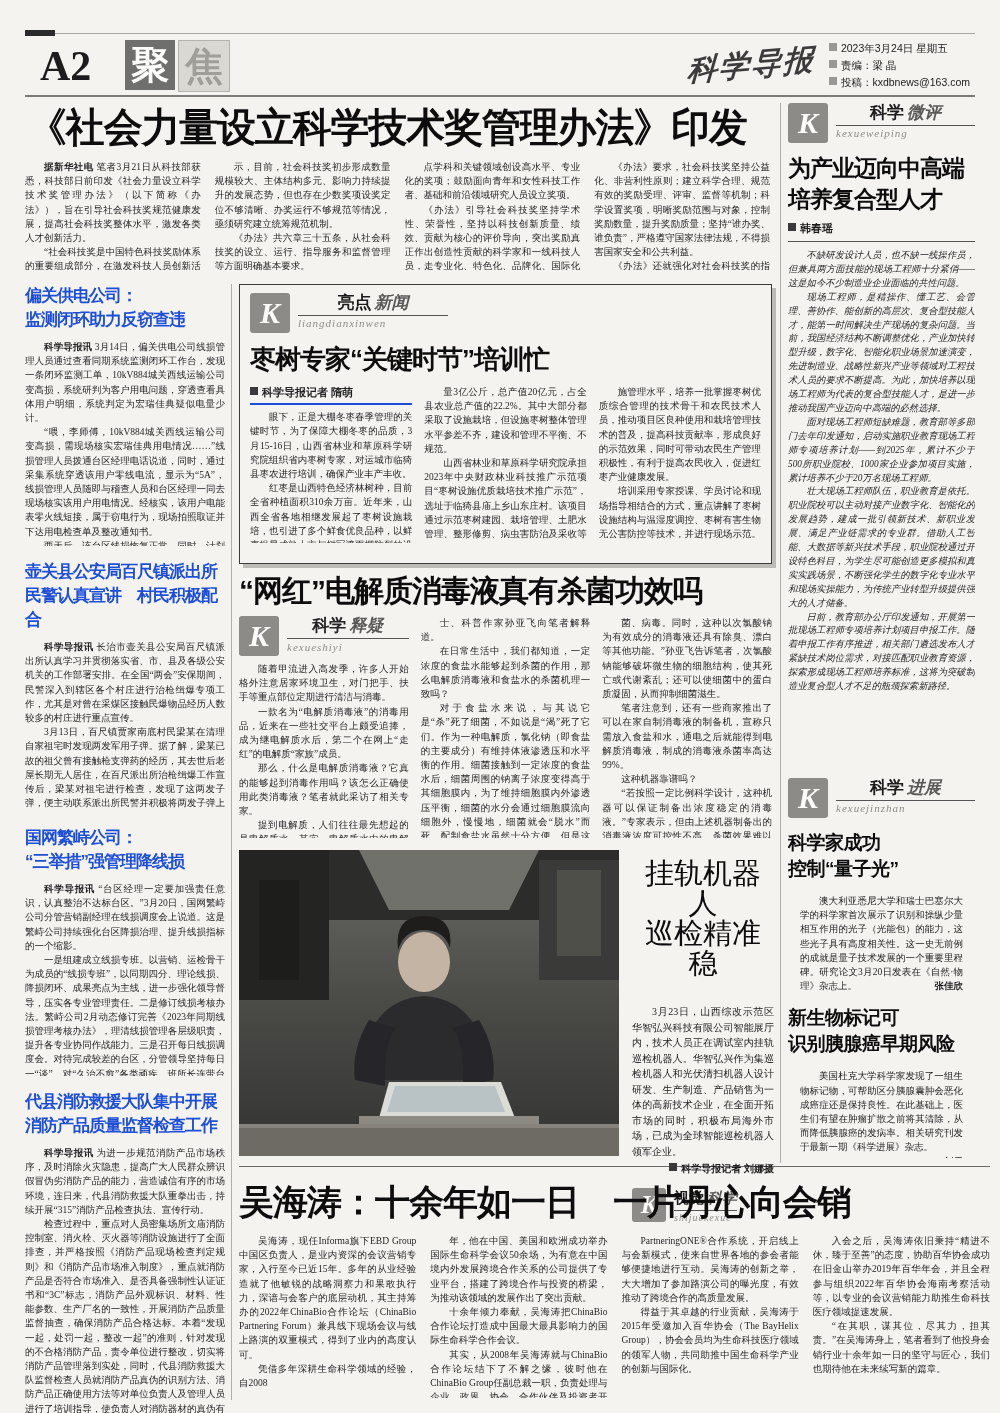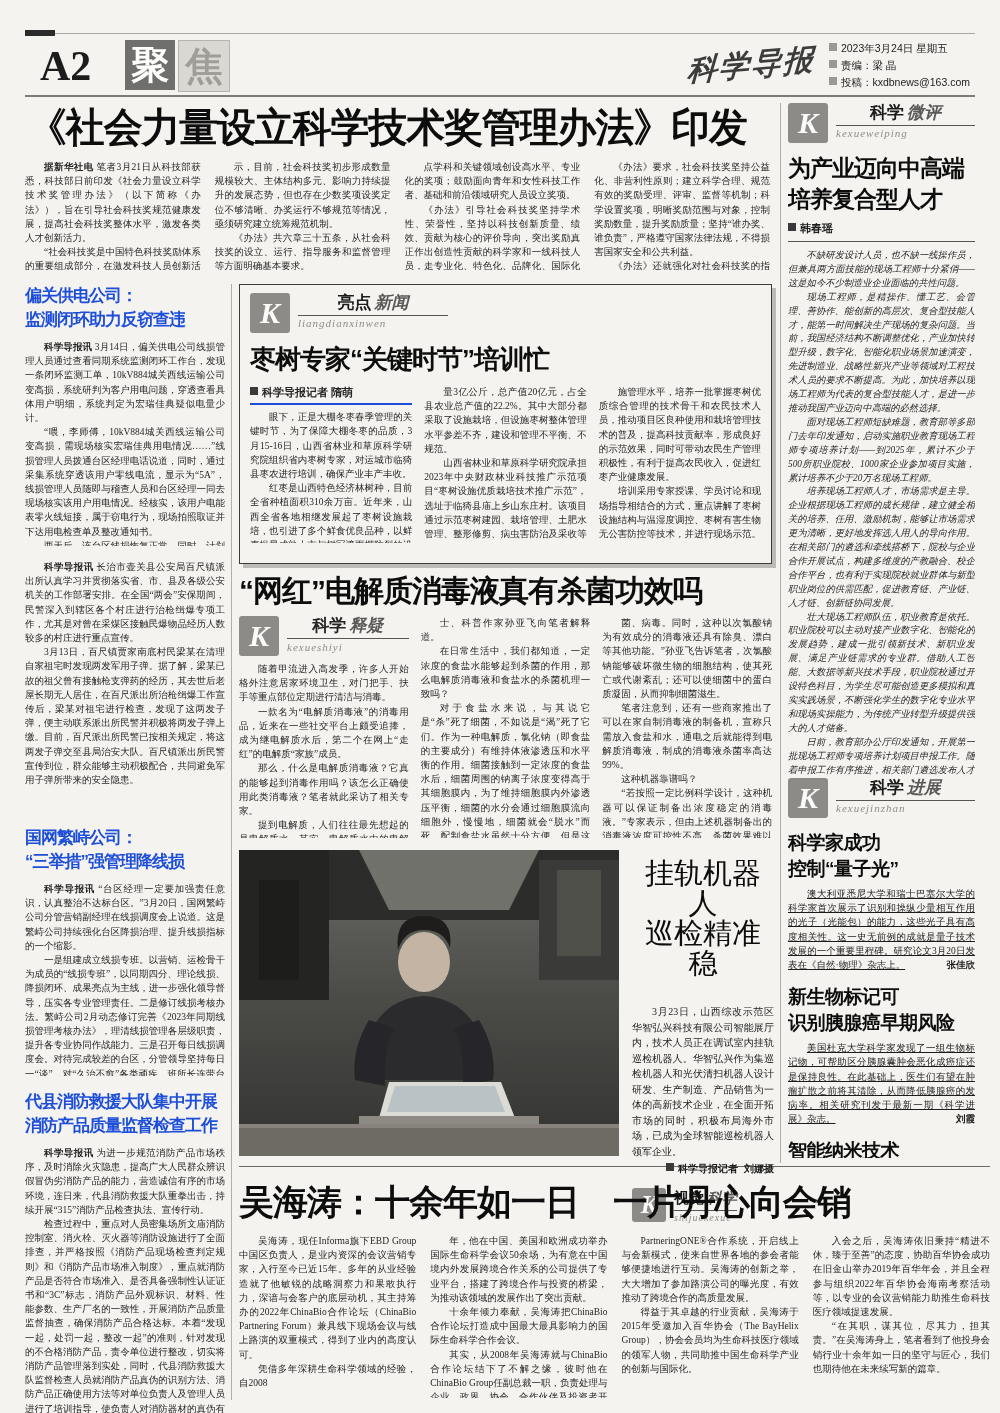--- a/index.html
+++ b/index.html
@@ -70,34 +70,34 @@
   .shiyi-cols{display:flex;gap:12px;height:222px;overflow:hidden;}
   .shiyi-cols .col{flex:1;overflow:hidden;}
   .shiyi .kicker{margin-bottom:6px;}
   
   .photo{left:239px;top:850px;width:380px;height:306px;background:#3e3e3c;overflow:hidden;}
   .photo svg{display:block;}
   .photoside{left:632px;top:858px;width:142px;height:300px;}
   .ps-title{font-weight:400;font-size:29px;line-height:30px;text-align:center;color:#0d0d0d;margin-bottom:26px;}
   .ps-cap{font-size:10px;line-height:15.5px;text-align:justify;}
   .ps-cap p{margin:0;text-indent:2em;}
-  .ps-byline{font-family:Liberation Mono, monospace;font-weight:bold;font-size:10px;text-align:right;margin-top:3px;}
+  .ps-byline{font-family:Liberation Sans, sans-serif;font-weight:bold;font-size:10px;text-align:right;margin-top:3px;}
   .ps-logo{margin-top:12px;display:flex;justify-content:flex-start;}
   
   .weiping{left:788px;top:103px;width:187px;height:672px;overflow:hidden;}
   .wp-title{font-weight:900;font-size:23px;line-height:31px;letter-spacing:-1px;color:#0d0d0d;margin:10px 0 6px 0;}
   .wp-author{font-family:"Liberation Sans",sans-serif;font-weight:bold;font-size:11px;
     border-bottom:1px solid #555;padding-bottom:5px;margin-bottom:7px;}
   .wp-body{font-size:9.3px;line-height:13.9px;text-align:justify;font-style:italic;color:#242424;height:540px;overflow:hidden;}
   .wp-body p{margin:0;text-indent:2em;}
   .jinzhan{left:788px;top:778px;width:187px;height:380px;overflow:hidden;}
   .jz-item{margin-top:12px;}
   .jz-item h4{margin:0 0 5px 0;font-size:19px;line-height:26px;font-weight:900;letter-spacing:-0.5px;color:#0d0d0d;}
   .jz-body{font-size:9.5px;line-height:14.2px;text-align:justify;}
-  .jz-body p{margin:0;text-indent:2em;text-decoration:underline;}
+  .jz-body p{margin:12px;text-indent:2em;}
   
   .bottomart{left:239px;top:1180px;width:751px;height:222px;overflow:hidden;}
   .bt-title{font-weight:900;font-size:35px;line-height:44px;letter-spacing:-1px;white-space:nowrap;color:#0d0d0d;margin-bottom:10px;}
   .bt-cols{display:flex;gap:14px;height:164px;overflow:hidden;}
   .bt-cols .col{flex:1;overflow:hidden;}
 </style>
 </head>
 <body>
 
 <div class="page">
@@ -154,20 +154,21 @@
       <h3 class="hei"><span>偏关供电公司：</span><br><span>监测闭环助力反窃查违</span></h3>
       <div class="bodytxt">
         <p><span class="intro">科学导报讯</span> <span>3月14日，偏关供电公司线损管理人员通过查看同期系统监测闭环工作台，发现一条闭环监测工单，10kV884城关西线运输公司变高损，系统研判为客户用电问题，穿透查看具体用户明细，系统判定为宏瑞佳典疑似电量少计。</span></p>
         <p>“喂，李师傅，10kV884城关西线运输公司变高损，需现场核实宏瑞佳典用电情况……”线损管理人员拨通台区经理电话说道，同时，通过采集系统穿透该用户零线电流，显示为“5A”，线损管理人员随即与稽查人员和台区经理一同去现场核实该用户用电情况。经核实，该用户电能表零火线短接，属于窃电行为，现场拍照取证并下达用电检查单及整改通知书。</p>
         <p>两天后，该台区线损恢复正常，同时，计划本月追补该用户窃电电量电费，并处以3倍罚款。线损监测闭环功能助力反窃查违取得实效，同时，为线损治理提供了有力帮助。</p>
 
       </div>
     </div>
 
     <div class="lart h-a2">
+      <h3 class="hei"><span>壶关县公安局百尺镇派出所</span><br><span>民警认真宣讲　村民积极配合</span></h3>
       <div class="bodytxt">
         <p><span class="intro">科学导报讯</span> <span>长治市壶关县公安局百尺镇派出所认真学习并贯彻落实省、市、县及各级公安机关的工作部署安排。在全国“两会”安保期间，民警深入到辖区各个村庄进行治枪缉爆专项工作，尤其是对曾在采煤区接触民爆物品经历人数较多的村庄进行重点宣传。</span></p>
         <p>3月13日，百尺镇贾家南底村民梁某在清理自家祖宅时发现两发军用子弹。据了解，梁某已故的祖父曾有接触枪支弹药的经历，其去世后老屋长期无人居住，在百尺派出所治枪缉爆工作宣传后，梁某对祖宅进行检查，发现了这两发子弹，便主动联系派出所民警并积极将两发子弹上缴。目前，百尺派出所民警已按相关规定，将这两发子弹交至县局治安大队。百尺镇派出所民警宣传到位，群众能够主动积极配合，共同避免军用子弹所带来的安全隐患。</p>
 
       </div>
     </div>
 
     <div class="lart h-a3">
       <h3 class="hei"><span>国网繁峙公司：</span><br><span>“三举措”强管理降线损</span></h3>
       <div class="bodytxt">
@@ -302,21 +303,20 @@
         <div class="ktitle"><span class="k1">科学</span><span class="k2">微评</span></div>
         <div class="kpinyin">kexueweiping</div>
       </div>
     </div>
     <div class="wp-title hei"><span>为产业迈向中高端</span><br><span>培养复合型人才</span></div>
     <div class="wp-author"><span class="sq sq-dark"></span><span>韩春瑶</span></div>
     <div class="wp-body">
       <p>不缺研发设计人员，也不缺一线操作员，但兼具两方面技能的现场工程师十分紧俏——这是如今不少制造业企业面临的共性问题。</p>
       <p>现场工程师，是精操作、懂工艺、会管理、善协作、能创新的高层次、复合型技能人才，能第一时间解决生产现场的复杂问题。当前，我国经济结构不断调整优化，产业加快转型升级，数字化、智能化职业场景加速演变，先进制造业、战略性新兴产业等领域对工程技术人员的要求不断提高。为此，加快培养以现场工程师为代表的复合型技能人才，是进一步推动我国产业迈向中高端的必然选择。</p>
       <p>面对现场工程师短缺难题，教育部等多部门去年印发通知，启动实施职业教育现场工程师专项培养计划——到2025年，累计不少于500所职业院校、1000家企业参加项目实施，累计培养不少于20万名现场工程师。</p>
-      <p>培养现场工程师人才，市场需求是主导。企业根据现场工程师的成长规律，建立健全相关的培养、任用、激励机制，能够让市场需求更为清晰，更好地发挥选人用人的导向作用。在相关部门的遴选和牵线搭桥下，院校与企业合作开展试点，构建多维度的产教融合、校企合作平台，也有利于实现院校就业群体与新型职业岗位的供需匹配，促进教育链、产业链、人才链、创新链协同发展。</p>
       <p>壮大现场工程师队伍，职业教育是依托。职业院校可以主动对接产业数字化、智能化的发展趋势，建成一批引领新技术、新职业发展、满足产业链需求的专业群。借助人工智能、大数据等新兴技术手段，职业院校通过开设特色科目，为学生尽可能创造更多模拟和真实实践场景，不断强化学生的数字化专业水平和现场实操能力，为传统产业转型升级提供强大的人才储备。</p>
       <p>日前，教育部办公厅印发通知，开展第一批现场工程师专项培养计划项目申报工作。随着申报工作有序推进，相关部门遴选发布人才紧缺技术岗位需求，对接匹配职业教育资源，探索形成现场工程师培养标准，这将为突破制造业复合型人才不足的瓶颈探索新路径。</p>
 
     </div>
   </div>
 
   <div class="abs jinzhan">
     <div class="kicker">
       <div class="kbox"><span>K</span></div>
       <div class="kright">

